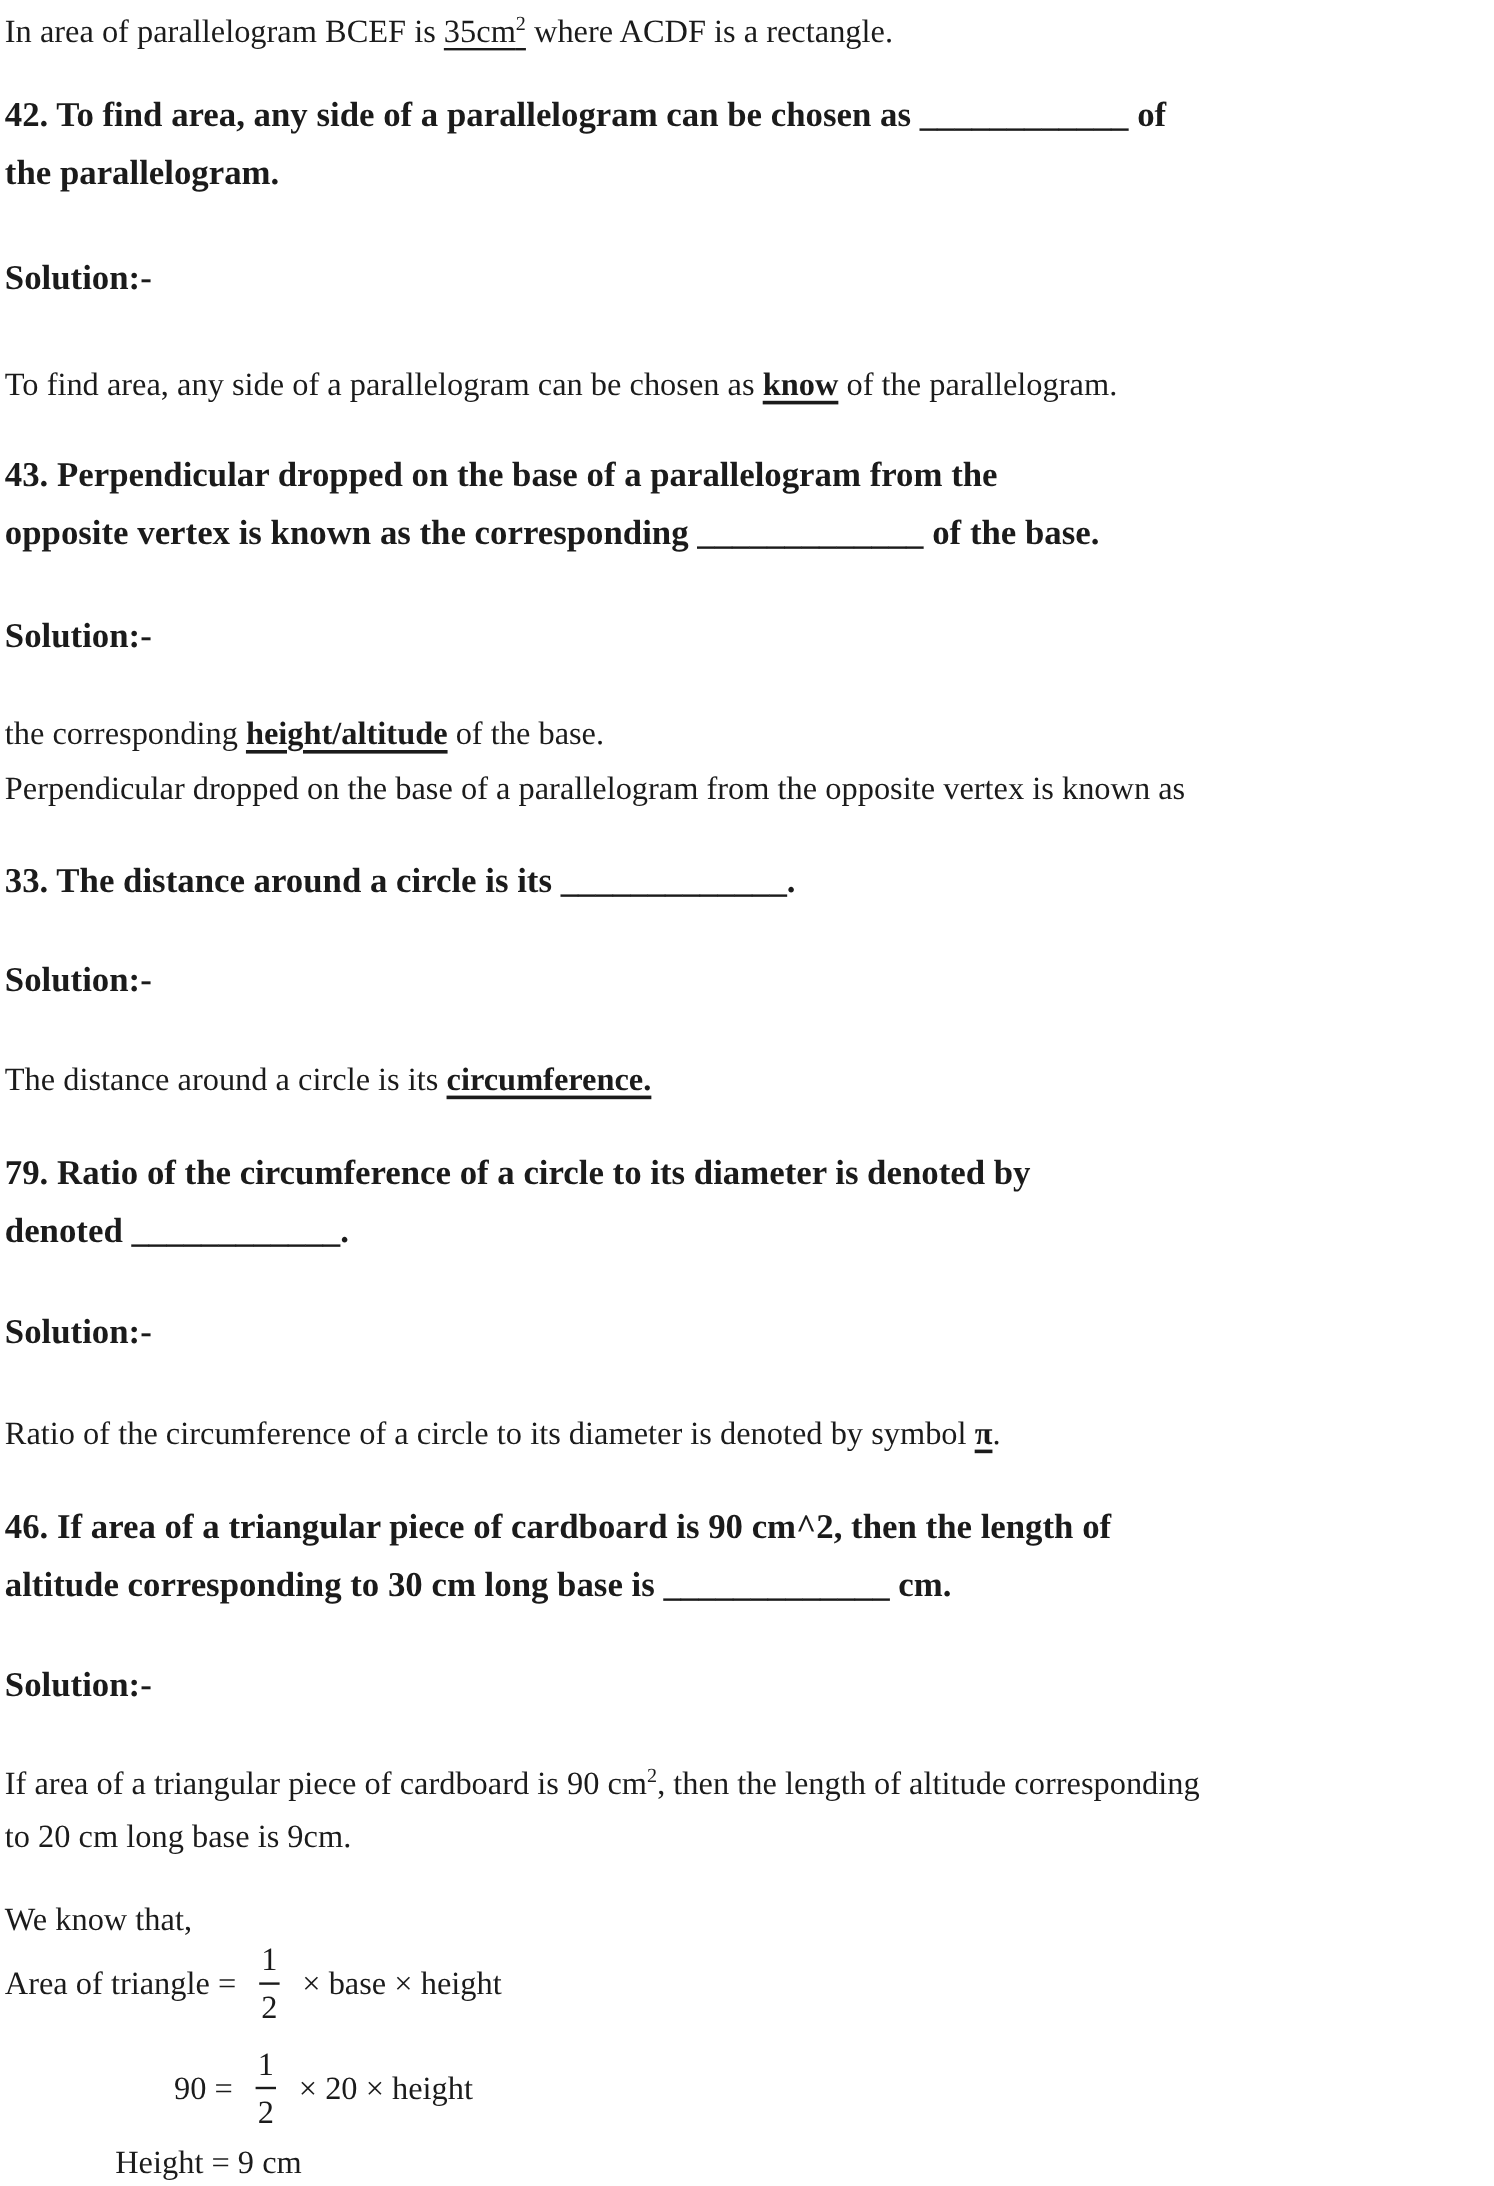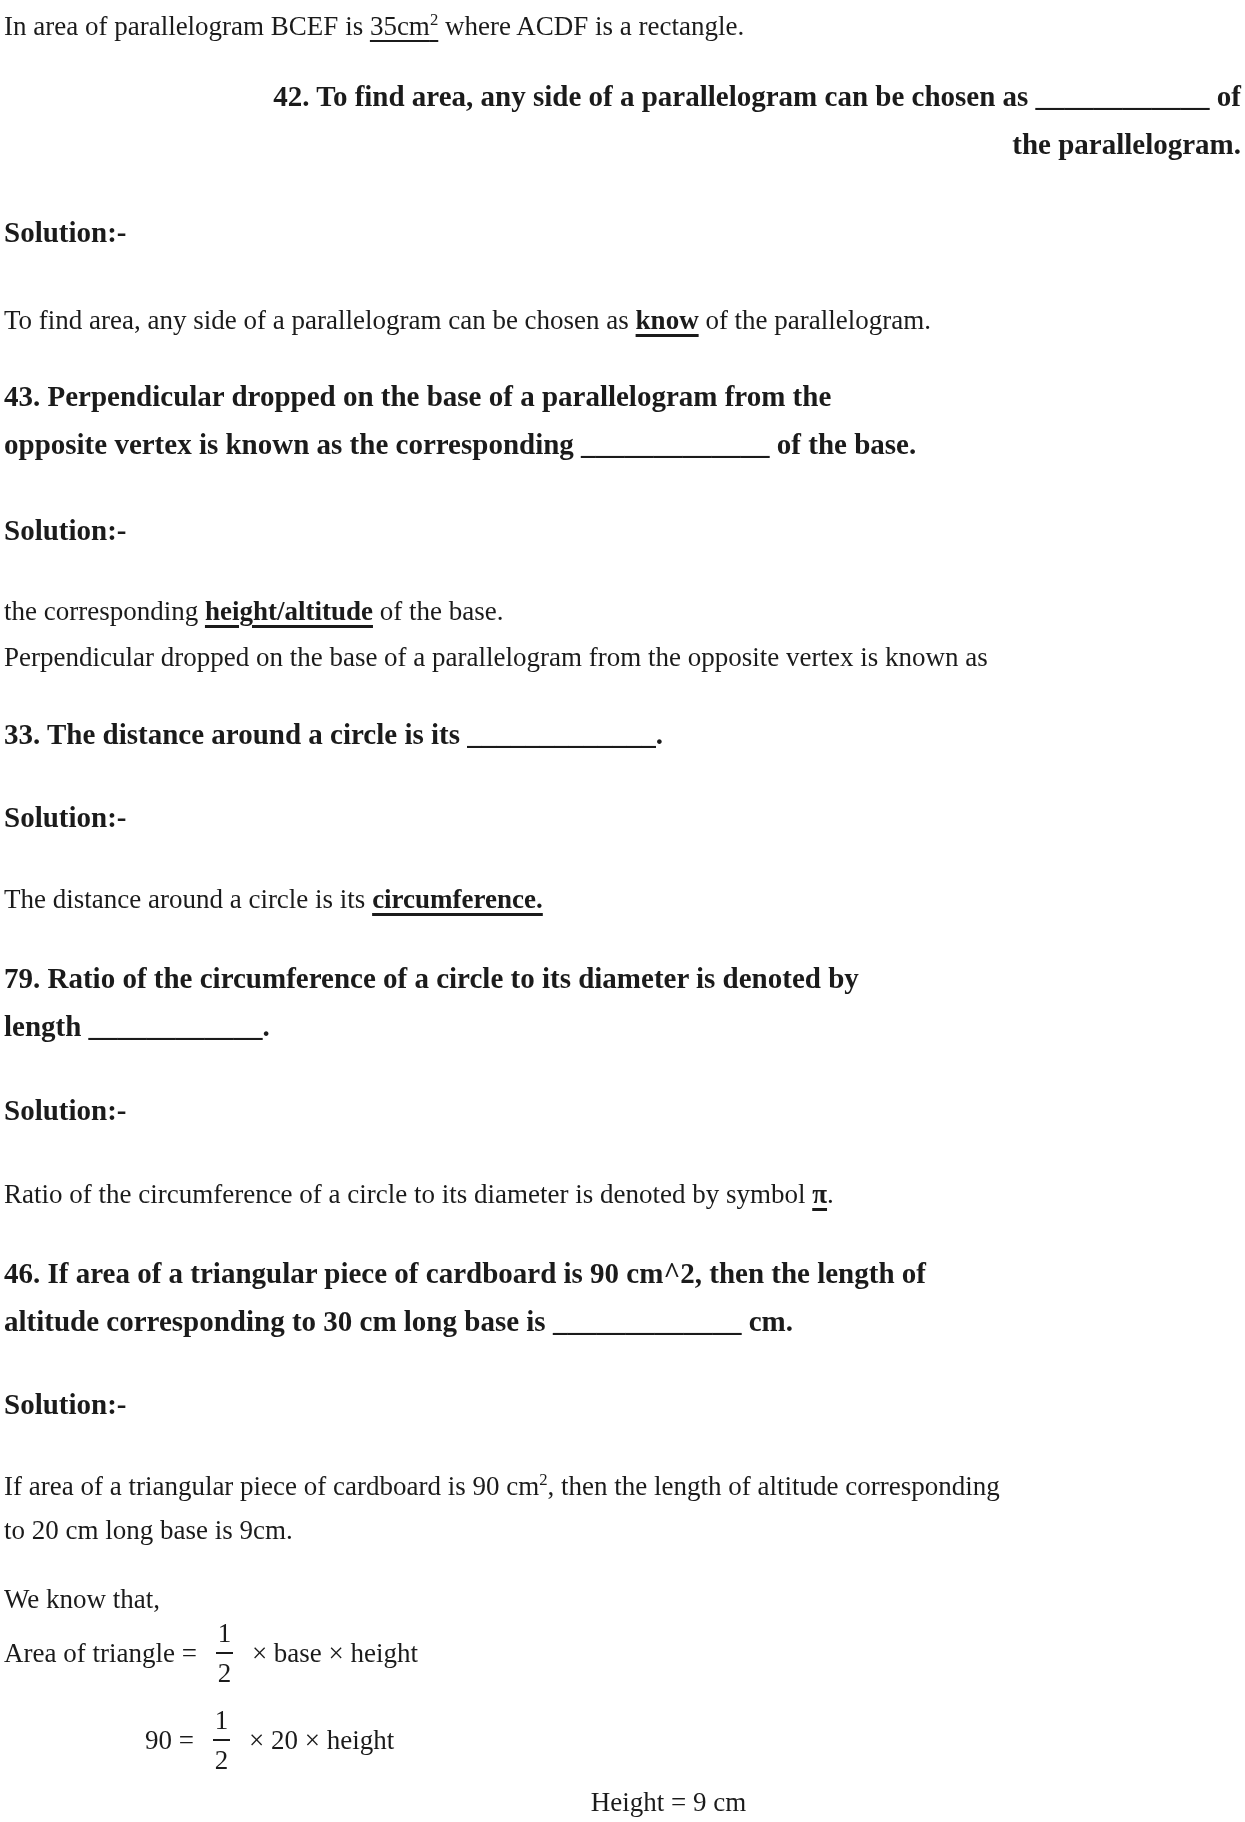--- a/index.html
+++ b/index.html
@@ -40,32 +40,32 @@
     display:inline-flex;
     flex-direction:column;
     align-items:center;
     margin:0 12px;
     line-height:34px;
   }
   .frac .den{border-top:2px solid #1b1b1b;padding:2px 2px 0 2px;}
   .frac .num{padding:0 2px 2px 2px;}
   .indent-90{padding-left:141px;}
   .indent-height{padding-left:92px;}
-  .result-line{font-size:27px;line-height:40px;text-align:center;}
+  .result-line{font-size:27px;line-height:40px;}
 </style>
 </head>
 <body>
 
 <div class="page">
 
   <div class="block body-text" style="top:4px;">
     <span>In area of parallelogram BCEF is </span><span class="u"><span>35cm</span><sup>2</sup></span><span> where ACDF is a rectangle.</span>
   </div>
 
-  <div class="block heading" style="top:72px;text-align:right;">
+  <div class="block heading" style="top:72px;">
     <div>42. To find area, any side of a parallelogram can be chosen as ____________ of</div>
     <div>the parallelogram.</div>
   </div>
   <div class="block sol-label" style="top:212px;">Solution:-</div>
   <div class="block body-text" style="top:298px;">
     <span>To find area, any side of a parallelogram can be chosen as </span><span class="kw">know</span><span> of the parallelogram.</span>
   </div>
 
   <div class="block heading" style="top:372px;">
     <div>43. Perpendicular dropped on the base of a parallelogram from the</div>
@@ -78,21 +78,21 @@
   </div>
 
   <div class="block heading" style="top:710px;">33. The distance around a circle is its _____________.</div>
   <div class="block sol-label" style="top:797px;">Solution:-</div>
   <div class="block body-text" style="top:877px;">
     <span>The distance around a circle is its </span><span class="kw">circumference.</span>
   </div>
 
   <div class="block heading" style="top:954px;">
     <div>79. Ratio of the circumference of a circle to its diameter is denoted by</div>
-    <div>length ____________.</div>
+    <div>denoted ____________.</div>
   </div>
   <div class="block sol-label" style="top:1090px;">Solution:-</div>
   <div class="block body-text" style="top:1172px;">
     <span>Ratio of the circumference of a circle to its diameter is denoted by symbol </span><span class="kw">π</span><span>.</span>
   </div>
 
   <div class="block heading" style="top:1249px;">
     <div>46. If area of a triangular piece of cardboard is 90 cm^2, then the length of</div>
     <div>altitude corresponding to 30 cm long base is _____________ cm.</div>
   </div>

